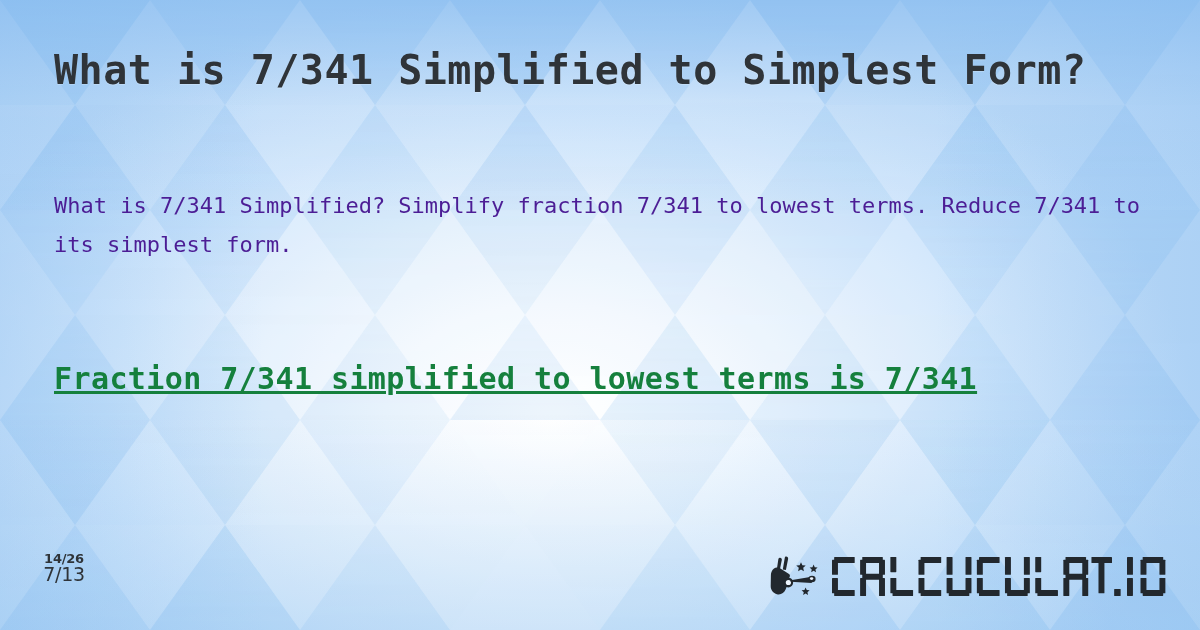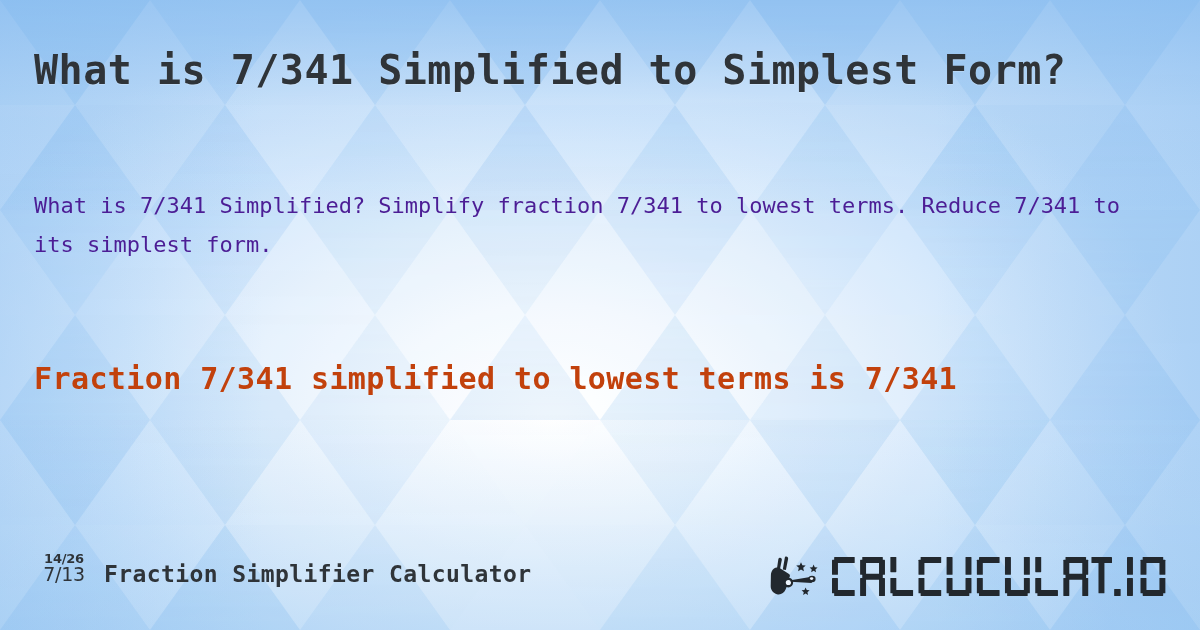--- a/index.html
+++ b/index.html
@@ -43,20 +43,21 @@
       linear-gradient(90deg, rgba(136,189,240,0.30) 0%, rgba(255,255,255,0) 22%,
                               rgba(255,255,255,0) 78%, rgba(136,189,240,0.34) 100%);
   }
 
   
   #content {
     position: absolute;
     inset: 0;
     padding: 0 21px;
     box-sizing: border-box;
+    margin-left: 20px;
   }
 
   .title {
     position: absolute;
     left: 34px;
     top: 44px;
     width: 1110px;
     margin: 0;
     font-family: "DejaVu Sans Mono", monospace;
     font-size: 40px;
@@ -84,21 +85,22 @@
     position: absolute;
     left: 34px;
     top: 355px;
     width: 1120px;
     margin: 0;
     font-family: "DejaVu Sans Mono", monospace;
     font-size: 30px;
     line-height: 48px;
     font-weight: bold;
     letter-spacing: 0.4px;
-    color: #c2410c;
+    color: #15803d;
+    text-decoration: underline;
   }
 
   
   #footer {
     position: absolute;
     left: 0;
     right: 0;
     top: 548px;
     height: 62px;
   }
@@ -307,21 +309,20 @@
 
   </div>
 
   <div id="footer">
 
     <div id="fraction-badge">
       <span class="num">14/26</span>
       <span class="den">7/13</span>
     </div>
 
-    <div id="footer-title">Fraction Simplifier Calculator</div>
 
     <div id="brand">
 
       <svg id="brand-mark" viewBox="0 0 62 44" xmlns="http://www.w3.org/2000/svg">
         <g fill="#22282e">
 
           <path d="M11.2 3.0 c1.6 -0.6 2.9 0.5 2.6 2.1 l-1.9 9.4 l-3.0 -0.5 l1.4 -9.4 c0.1 -0.8 0.3 -1.3 0.9 -1.6 z"></path>
           <path d="M17.6 1.6 c1.7 -0.3 2.8 0.9 2.5 2.5 l-2.2 11.0 l-3.1 -0.5 l1.9 -11.3 c0.1 -0.9 0.4 -1.5 0.9 -1.7 z"></path>
 
           <path d="M6.0 13.4 c2.0 -1.3 4.5 -1.0 6.4 0.2 l8.6 5.4 c0.9 0.6 1.2 1.6 0.8 2.5 l-0.6 1.3 c2.2 0.4 3.9 2.3 3.9 4.7 c0 2.7 -2.2 4.9 -4.9 4.9 c-0.6 0 -1.1 -0.1 -1.6 -0.3 l-1.0 2.5 c-1.4 3.5 -5.0 5.5 -8.6 4.6 c-3.8 -0.9 -6.4 -4.3 -6.3 -8.2 l0.2 -10.9 c0.0 -2.7 1.1 -5.2 3.1 -6.7 z"></path>

